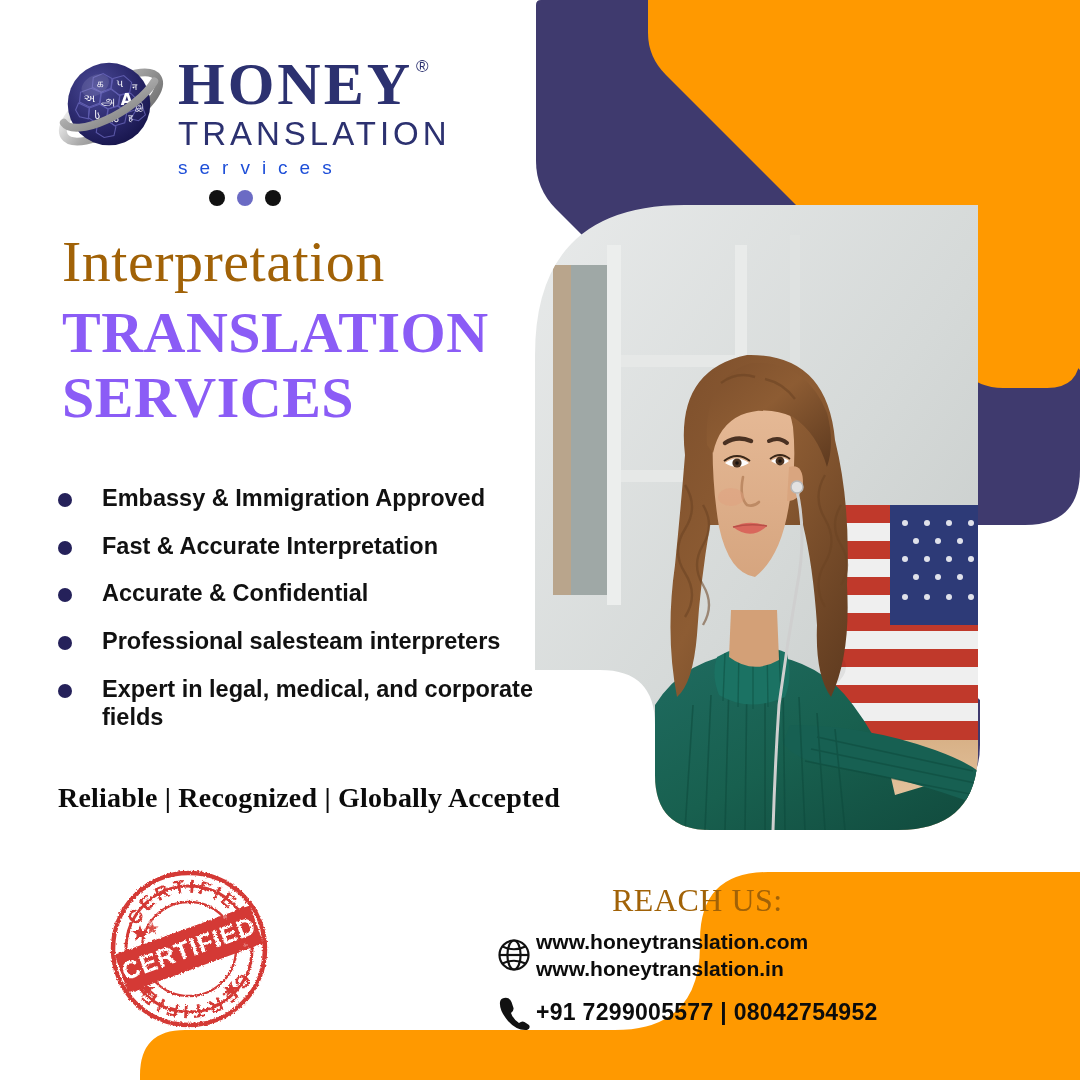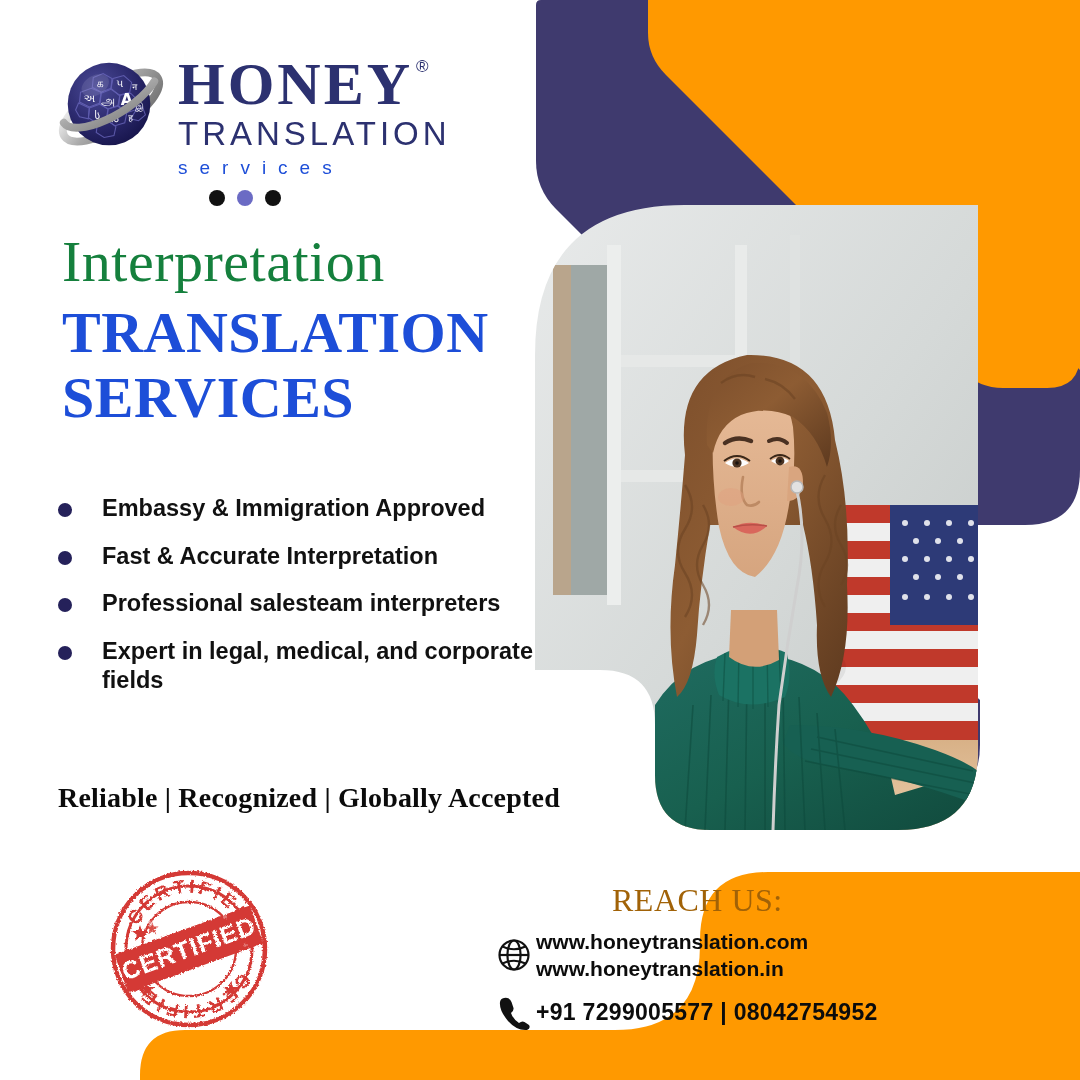--- a/index.html
+++ b/index.html
@@ -26,26 +26,26 @@
   #logo-services{font-family:"Liberation Sans",sans-serif;font-size:19px;color:#1d4ed8;
     letter-spacing:12px;margin-top:4px;font-weight:400;}
 
   
   #dots-row{position:absolute;left:209px;top:190px;z-index:6;display:flex;gap:12px;}
   .dot{width:16px;height:16px;border-radius:50%;}
 
   
   #headline{position:absolute;left:62px;top:232px;z-index:6;width:470px;}
   #headline-script{font-family:"Liberation Serif",serif;font-size:58px;font-weight:400;
-    color:#15803d;line-height:1.05;letter-spacing:.5px;}
+    color:#a16207;line-height:1.05;letter-spacing:.5px;}
   #headline-main{font-family:"Liberation Serif",serif;font-size:58px;font-weight:700;
-    color:#1d4ed8;line-height:1.12;letter-spacing:.5px;margin-top:8px;}
-
-  
-  #bullets{position:absolute;left:55px;top:494px;z-index:6;width:480px;
+    color:#8b5cf6;line-height:1.12;letter-spacing:.5px;margin-top:8px;}
+
+  
+  #bullets{position:absolute;left:55px;top:484px;z-index:6;width:480px;
     list-style:none;margin:0;padding:0;}
   #bullets li{position:relative;padding-left:47px;margin-bottom:19px;
     font-family:"Liberation Sans",sans-serif;font-size:23.5px;font-weight:700;
     color:#111111;line-height:1.22;}
   #bullets li::before{content:"";position:absolute;left:3px;top:9px;width:14px;height:14px;
     border-radius:50%;background:#25215a;}
 
   
   #tagline{position:absolute;left:58px;top:782px;z-index:6;
     font-family:"Liberation Serif",serif;font-size:28px;font-weight:700;color:#0b0b0b;
@@ -374,20 +374,21 @@
   </div>
 
   <div id="headline">
     <div id="headline-script">Interpretation</div>
     <div id="headline-main">TRANSLATION SERVICES</div>
   </div>
 
   <ul id="bullets">
     <li>Embassy &amp; Immigration Approved</li>
     <li>Fast &amp; Accurate Interpretation</li>
+    <li>Accurate &amp; Confidential</li>
     <li>Professional salesteam interpreters</li>
     <li>Expert in legal, medical, and corporate fields</li>
   </ul>
 
   <div id="tagline">Reliable  |  Recognized  |  Globally Accepted</div>
 
   <svg id="stamp" viewBox="0 0 168 168">
     <defs>
       <path id="arcTop" d="M 28 84 A 56 56 0 0 1 140 84"></path>
       <path id="arcBot" d="M 140 84 A 56 56 0 0 1 28 84"></path>

